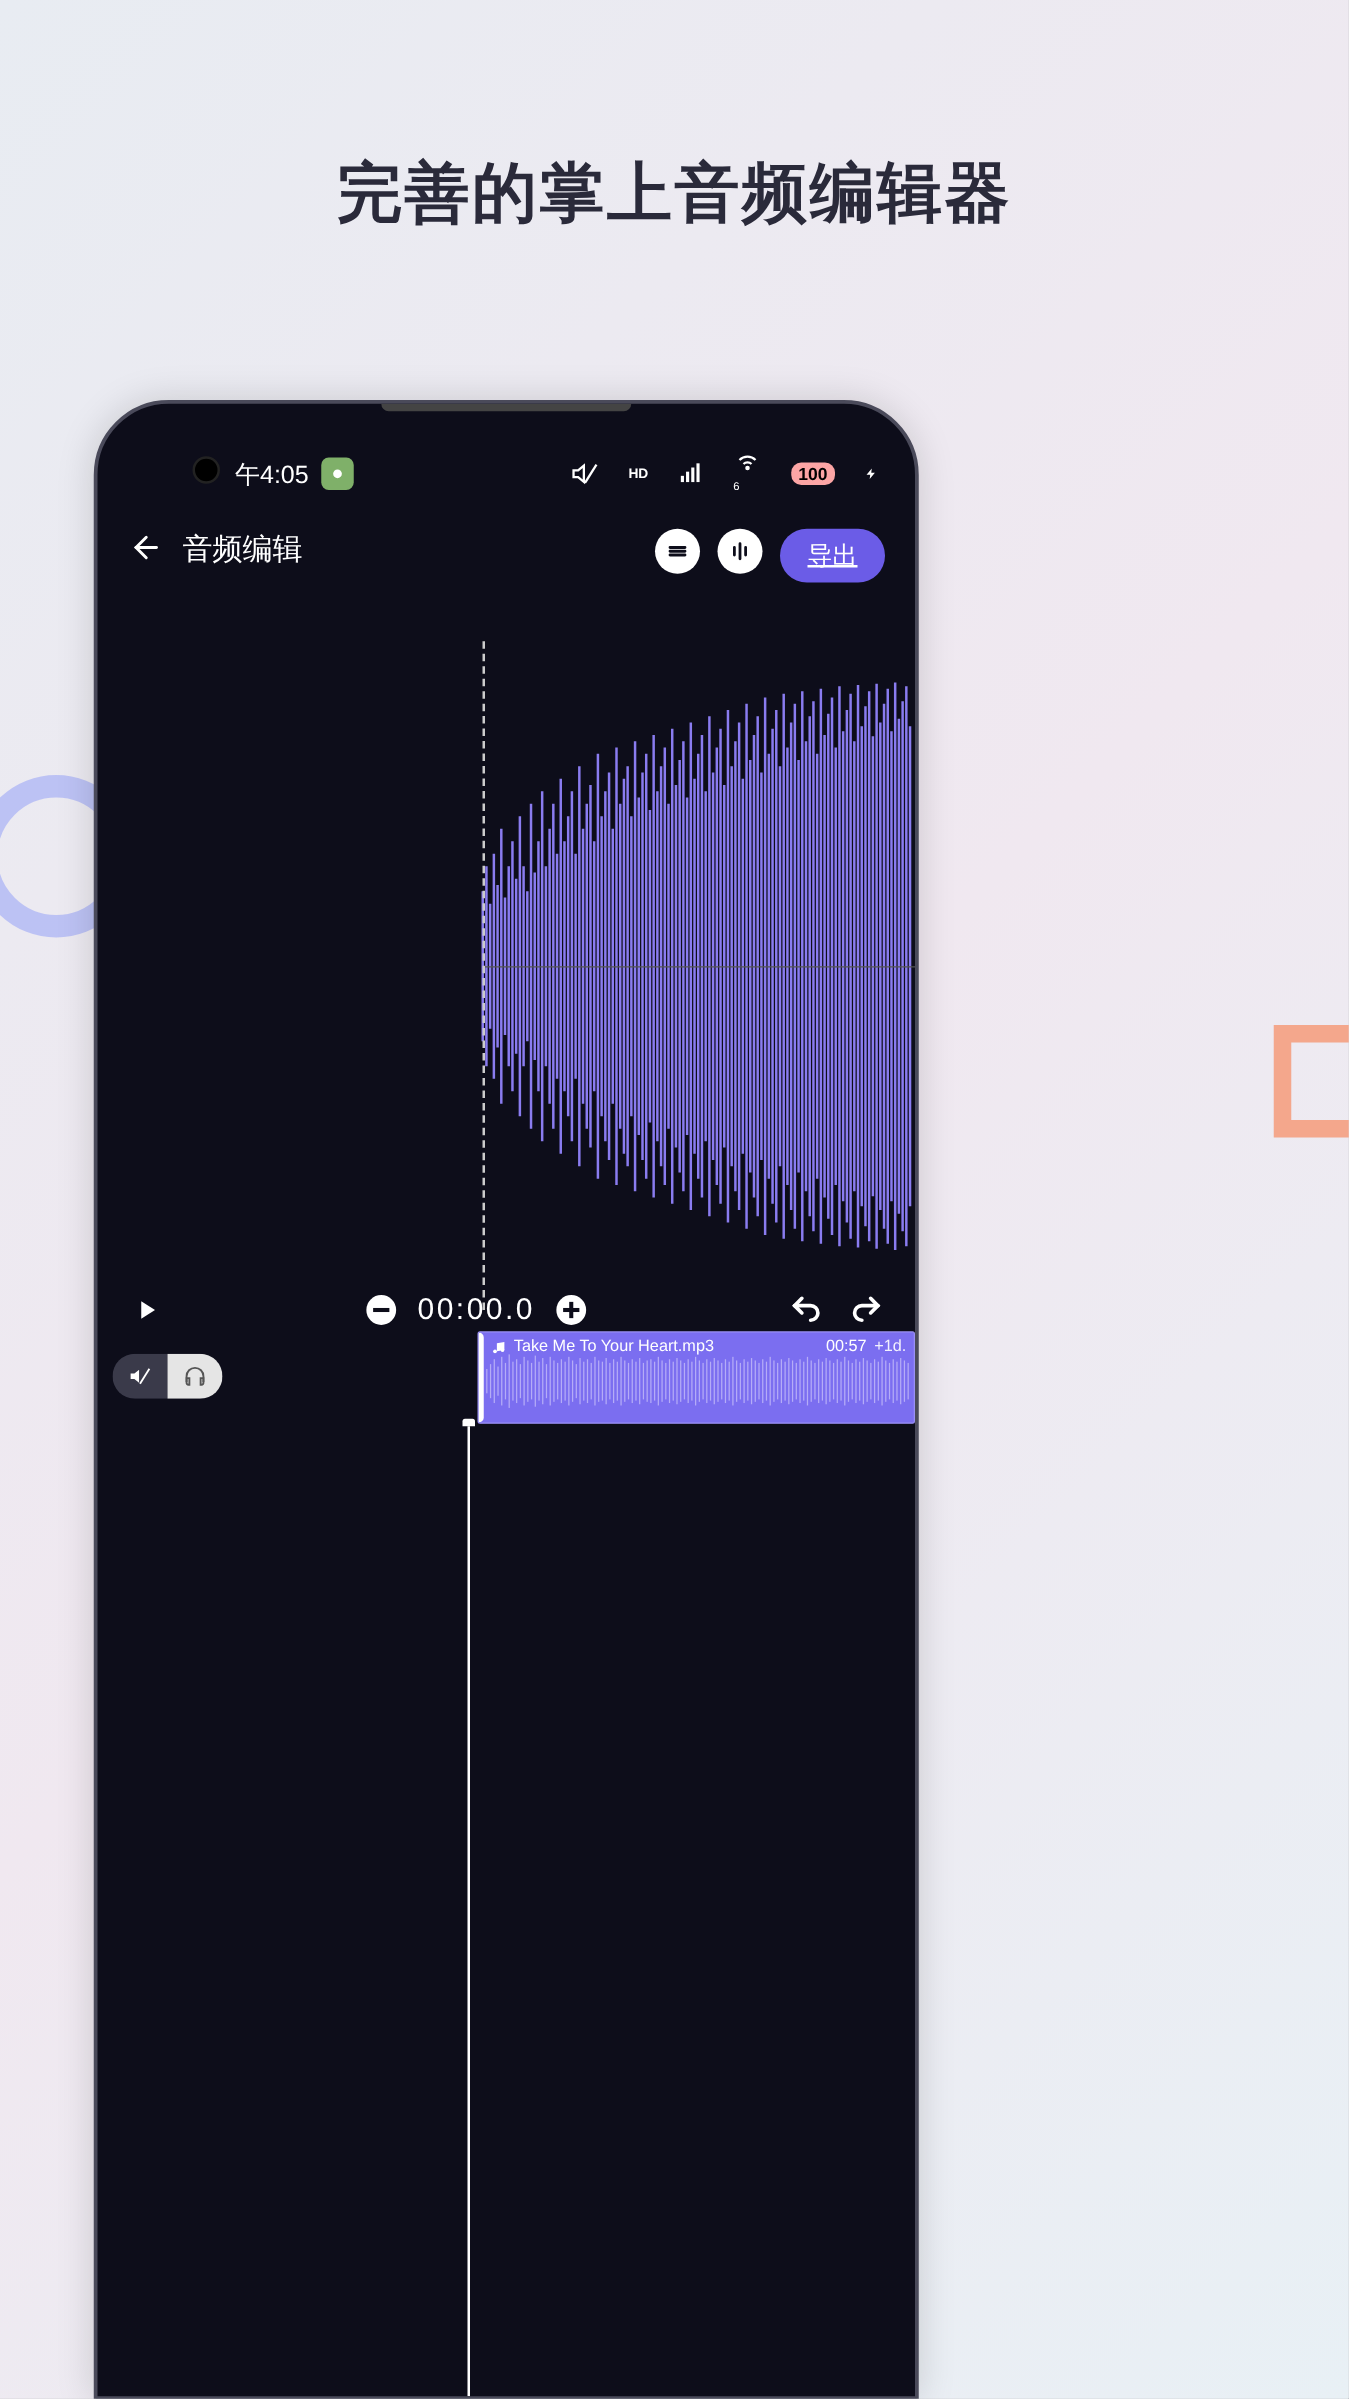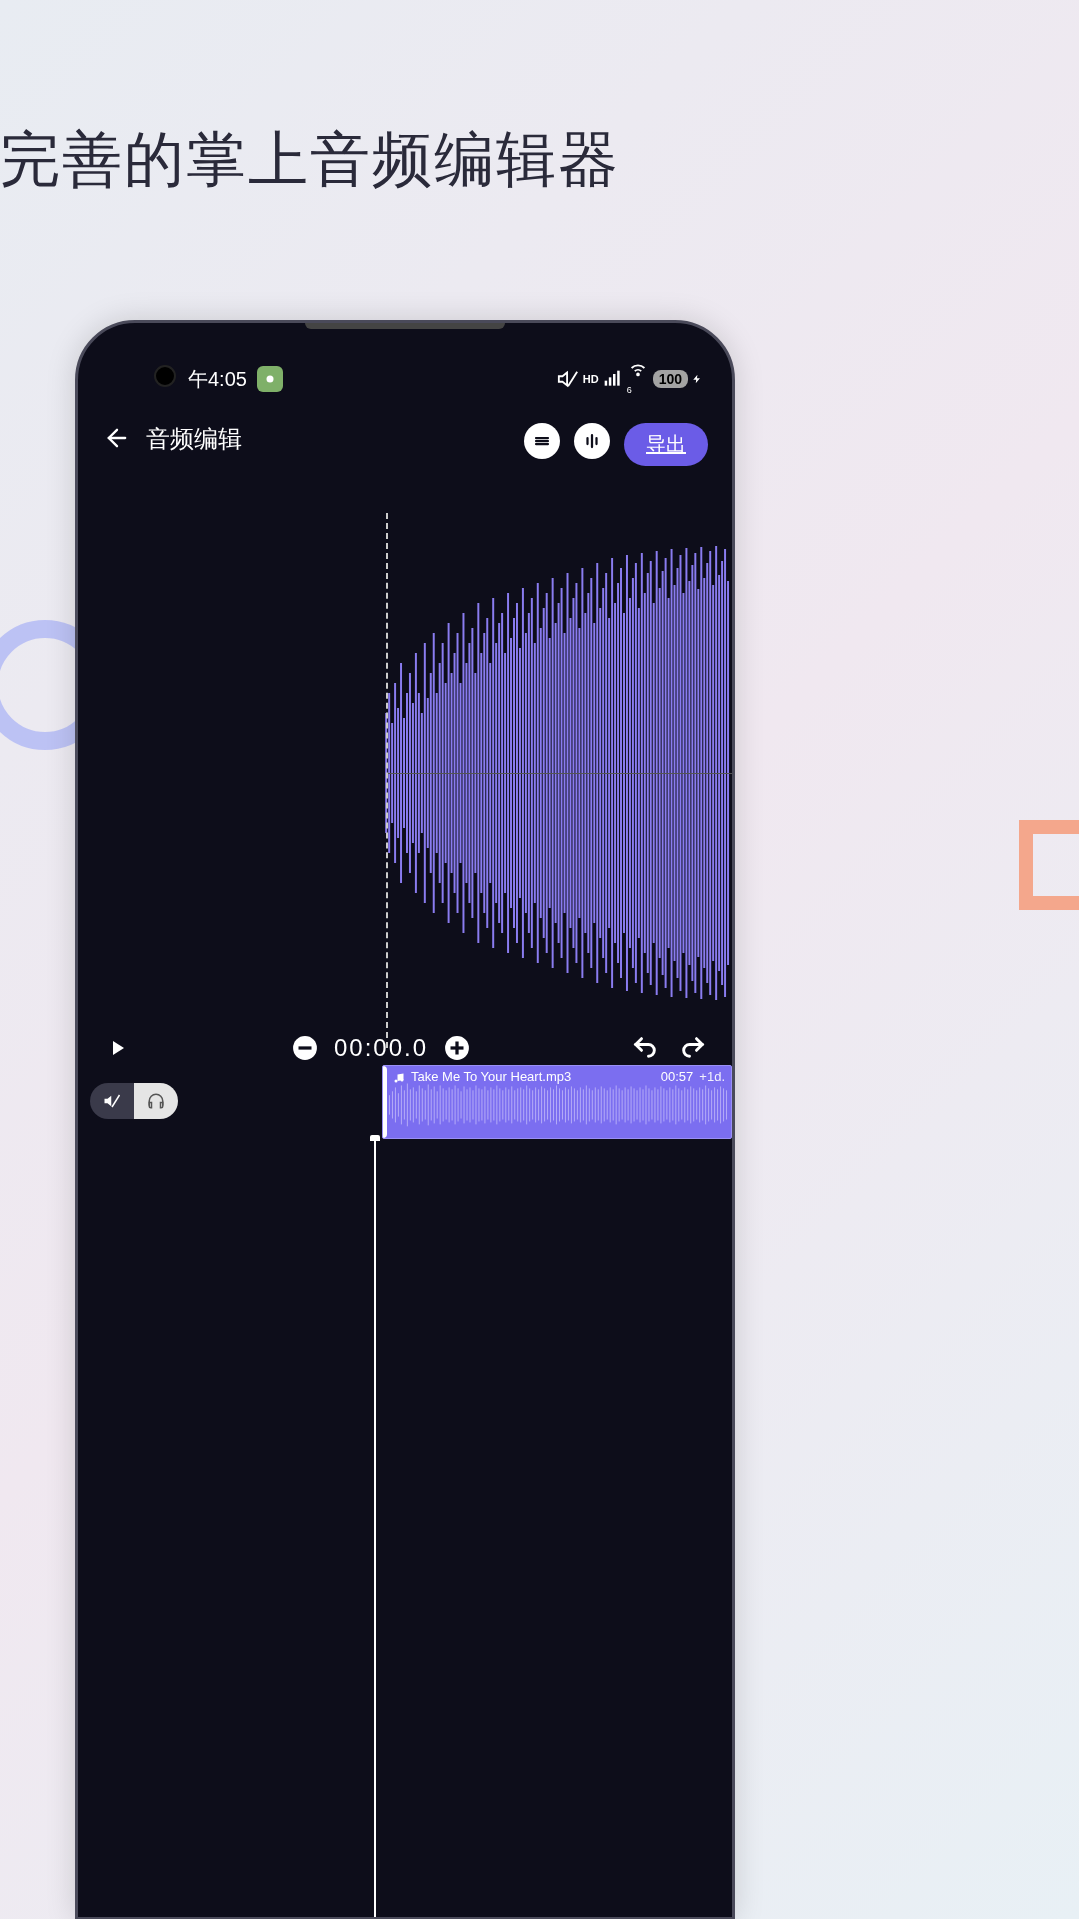--- a/index.html
+++ b/index.html
@@ -31,23 +31,23 @@
     height: 90px;
     border: 14px solid #f59b7a;
     opacity: 0.85;
   }
 
   .promo-title {
     position: absolute;
     top: 120px;
     left: 0;
     right: 0;
-    text-align: left;
-    font-size: 60px;
-    font-weight: 400;
+    text-align: center;
+    font-size: 52px;
+    font-weight: 700;
     color: #2a2a3a;
     letter-spacing: 2px;
   }
 
   
   .phone {
     position: absolute;
     top: 320px;
     left: 75px;
     width: 660px;
@@ -80,27 +80,27 @@
     position:absolute;
     top:36px; left:0; right:0;
     height:40px;
     display:flex;
     justify-content:space-between;
     padding:0 30px 0 110px;
     color:#fff;
     font-size:20px;
   }
   .status-left{display:flex;align-items:center;gap:10px;}
-  .status-right{display:flex;align-items:center;gap:4px;}
+  .status-right{display:flex;align-items:center;gap:24px;}
   .status-icon-badge{
     width:26px;height:26px;background:#7fb069;border-radius:6px;
     display:flex;align-items:center;justify-content:center;font-size:14px;color:#fff;
   }
   .battery-pill{
-    background:#a3a3a3;color:#000;border-radius:8px;padding:1px 6px;font-size:14px;font-weight:700;
+    background:#fca5a5;color:#000;border-radius:8px;padding:1px 6px;font-size:14px;font-weight:700;
     display:flex;align-items:center;gap:3px;
   }
 
   
   .app-header {
     position:absolute;
     top:100px; left:0; right:0;
     height:60px;
     display:flex;
     align-items:flex-start;

